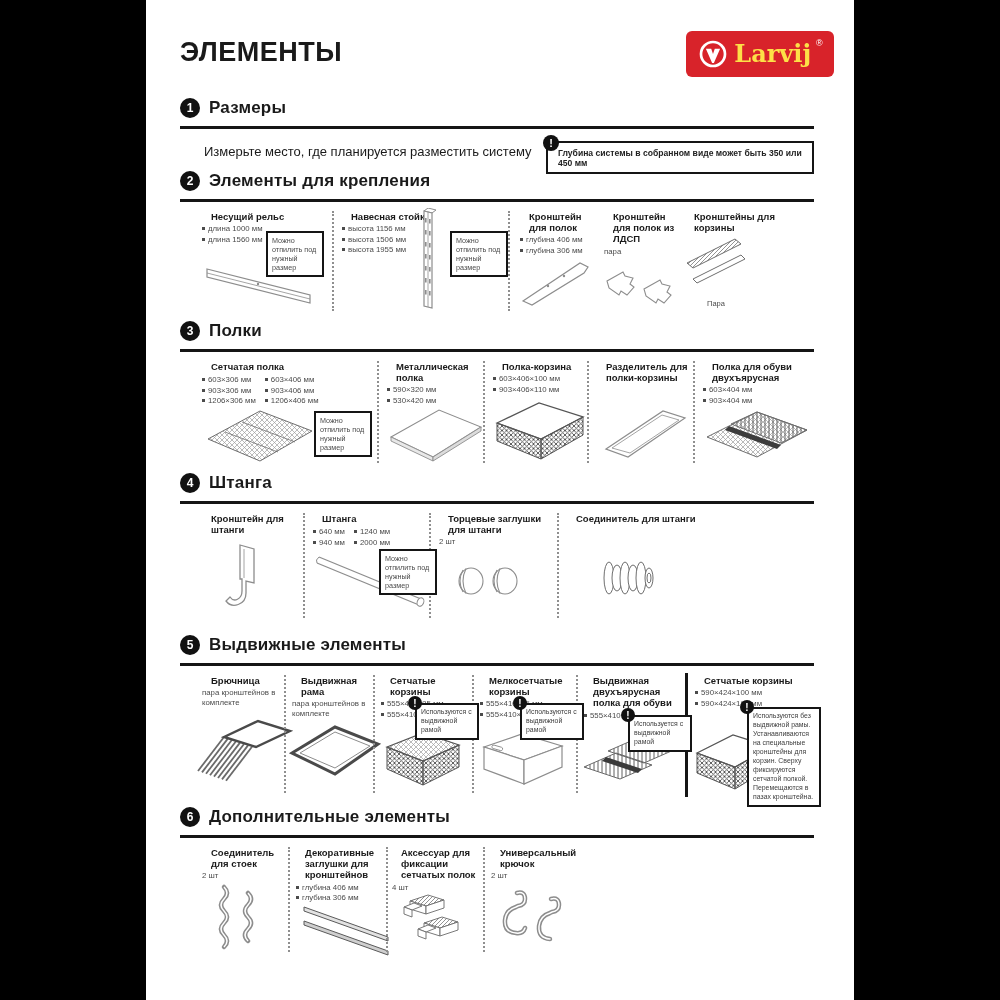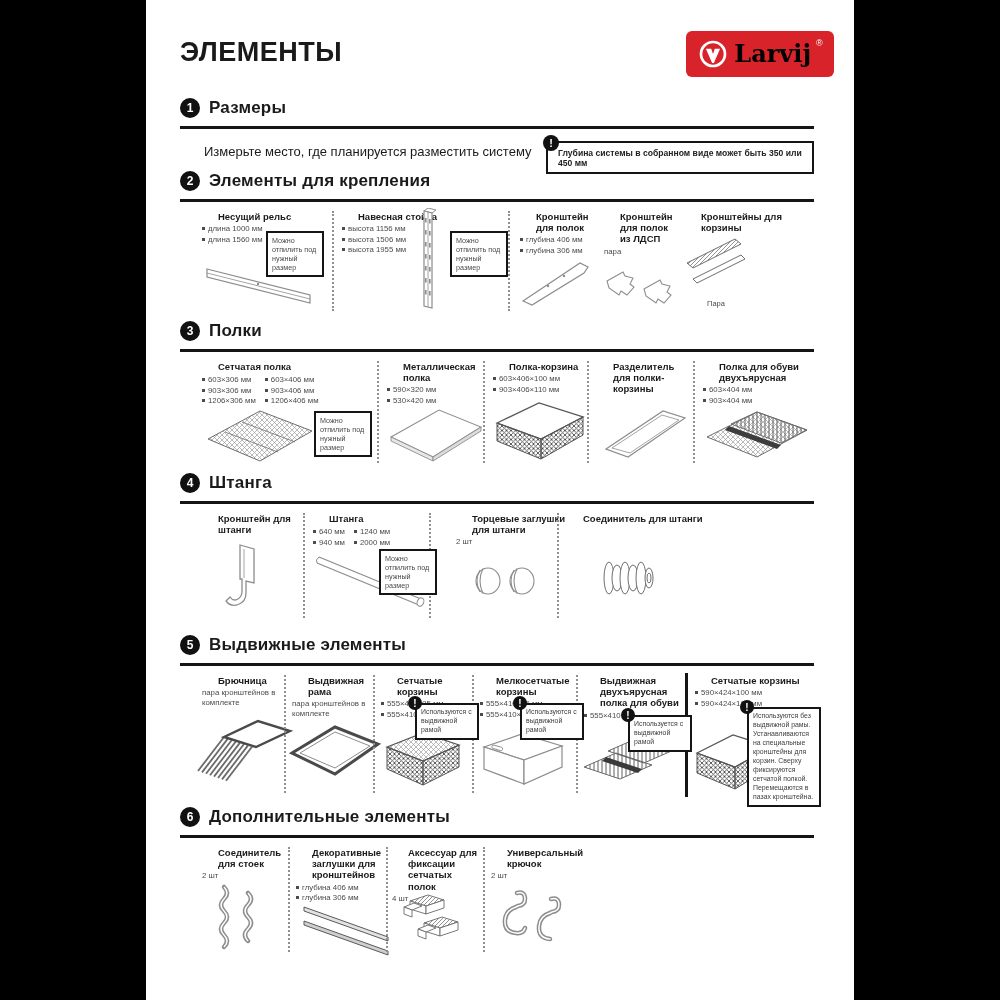--- a/index.html
+++ b/index.html
@@ -6,37 +6,37 @@
   .canvas{position:relative;width:1000px;height:1000px;background:#000;overflow:hidden;
           font-family:"Liberation Sans",sans-serif;color:#1a1a1a;border-radius:7px;}
   .page{position:absolute;left:146px;top:0;width:708px;height:1000px;background:#fff;}
 
   
   .page-header{position:absolute;left:34px;right:20px;top:28px;height:50px;}
   .page-title{margin:0;font-size:27px;font-weight:bold;letter-spacing:.5px;line-height:48px;}
   .brand-logo{position:absolute;right:0;top:3px;width:148px;height:46px;background:#d8232a;
               border-radius:6px;display:flex;align-items:center;justify-content:center;gap:5px;}
   .brand-emblem{width:32px;height:32px;flex:0 0 auto;}
-  .brand-name{color:#000000;font-family:"DejaVu Serif","Liberation Serif",serif;font-weight:bold;font-size:24px;line-height:1;}
+  .brand-name{color:#fde047;font-family:"DejaVu Serif","Liberation Serif",serif;font-weight:bold;font-size:24px;line-height:1;}
   .brand-reg{color:#fff;font-size:9px;align-self:flex-start;margin-top:7px;}
 
   
   .sec{position:absolute;left:34px;width:634px;}
   .sec-head{display:flex;align-items:center;gap:9px;height:22px;}
   .badge{width:20px;height:20px;border-radius:50%;background:#111;color:#fff;font-size:12px;
          font-weight:bold;display:flex;align-items:center;justify-content:center;flex:0 0 auto;}
   .sec-title{margin:0;font-size:17px;font-weight:bold;letter-spacing:.2px;}
   .rule{border-top:3px solid #151515;margin-top:7px;}
 
   .row{position:relative;margin-top:9px;}
   .col{position:absolute;top:0;}
   .vdot{position:absolute;top:0;height:100%;width:0;border-left:2px dotted #8f8f8f;}
   .vsolid{position:absolute;top:-2px;height:105%;width:0;border-left:3px solid #151515;}
 
-  .it{margin:0 0 2px 16px;font-size:9.5px;font-weight:bold;line-height:1.18;}
+  .it{margin:0 0 2px 9px;font-size:9.5px;font-weight:bold;line-height:1.18;}
   .sub{font-size:7.8px;color:#4b4b4b;line-height:1.25;}
   .specs{list-style:none;margin:1px 0 0 0;padding:0;font-size:7.8px;color:#4b4b4b;line-height:1.35;}
   .specs li::before{content:"";display:inline-block;width:3px;height:3px;background:#4b4b4b;
                     margin:0 3px 1px 0;vertical-align:middle;}
   .speccols{display:flex;gap:9px;}
 
   .cutnote{position:absolute;border:2px solid #151515;background:#fff;padding:3px 4px;
            font-size:7.2px;line-height:1.25;color:#4b4b4b;width:46px;z-index:3;}
   .warn{position:absolute;border:2px solid #151515;background:#fff;padding:3px 4px;
         font-size:6.9px;line-height:1.3;color:#3d3d3d;z-index:3;}
@@ -313,21 +313,21 @@
         <svg class="ill" style="left:0;top:36px" width="120" height="66" viewBox="0 0 120 66">
           <line x1="6" y1="8" x2="108" y2="50" stroke="#8d8d8d" stroke-width="1.3"></line>
           <line x1="4" y1="14" x2="106" y2="56" stroke="#8d8d8d" stroke-width="1.3"></line>
           <path d="M6 8 Q2 11 4 14" stroke="#8d8d8d" fill="none" stroke-width="1"></path>
           <ellipse cx="107.5" cy="53" rx="3.2" ry="4.4" transform="rotate(22 107.5 53)" fill="#fff" stroke="#8d8d8d" stroke-width="1"></ellipse>
         </svg>
         <div class="cutnote" style="left:66px;top:36px">Можно отпилить под нужный размер</div>
       </div>
       <div class="vdot" style="left:249px"></div>
 
-      <div class="col" style="left:276px;width:114px">
+      <div class="col" style="left:259px;width:114px">
         <h3 class="it">Торцевые заглушки для штанги</h3>
         <div class="sub">2 шт</div>
         <svg class="ill" style="left:14px;top:48px" width="72" height="40" viewBox="0 0 72 40">
           <g fill="#fff" stroke="#8d8d8d" stroke-width="1.1">
             <ellipse cx="18" cy="20" rx="12" ry="13"></ellipse>
             <path d="M10 9 q-6 11 0 22" fill="none"></path>
                 <path d="M13 7.5 q-6 12.5 0 25" fill="none"></path>
             <ellipse cx="52" cy="20" rx="12" ry="13"></ellipse>
             <path d="M44 9 q-6 11 0 22" fill="none"></path>
                 <path d="M47 7.5 q-6 12.5 0 25" fill="none"></path>

